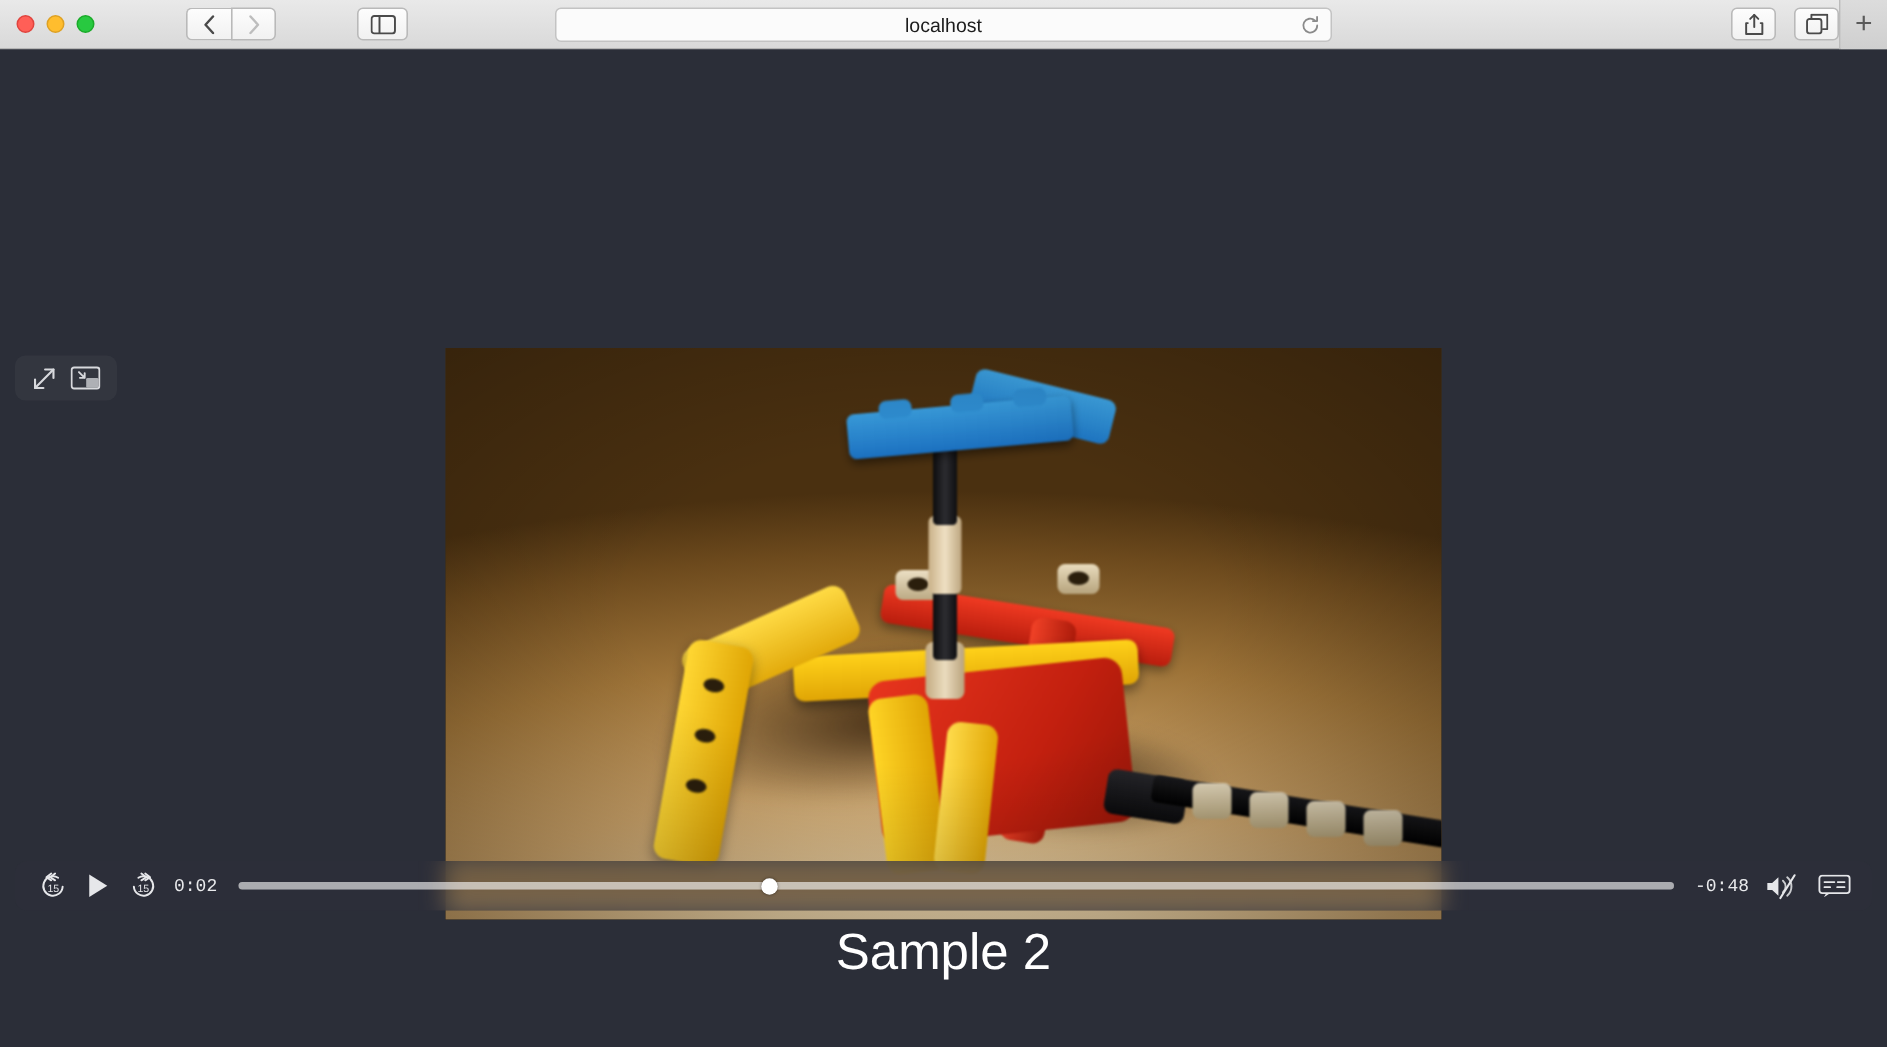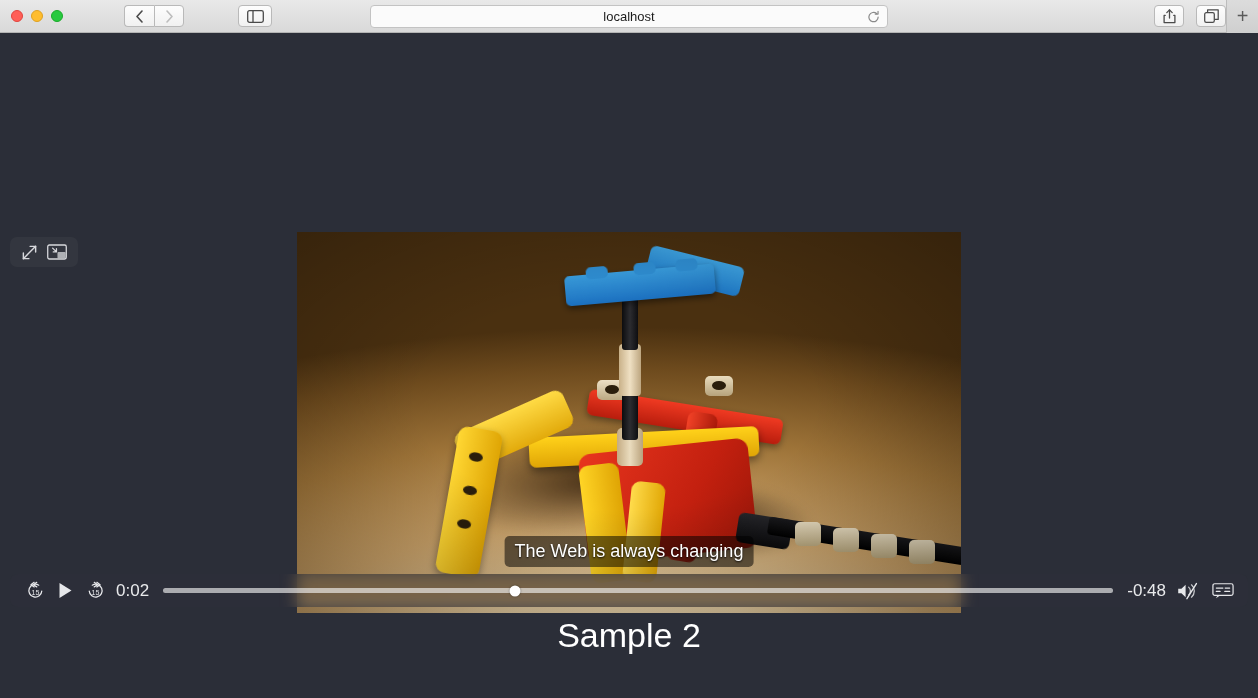--- a/index.html
+++ b/index.html
@@ -238,22 +238,22 @@
     display: flex; align-items: center; width: 100%;
   }
   .ctrl-btn {
     display: flex; align-items: center; justify-content: center;
     color: #e6e7ea;
     width: 26px; height: 26px;
     flex: none;
   }
   .ctrl-btn.play { width: 22px; margin: 0 6px; }
   .time {
-    color: #e9eaec; font-size: 17px;
-    padding: 0 8px; flex: none; font-variant-numeric: tabular-nums;
+    color: #e9eaec; font-size: 12px;
+    padding: 0 8px; flex: none; font-variant-numeric: tabular-nums; font-family: Liberation Mono, monospace;
   }
   .scrubber {
     position: relative; flex: 1 1 auto; height: 5px;
     margin: 0 6px;
   }
   .track {
     position: absolute; left:0; right:0; top: 0; height: 5px;
     border-radius: 3px;
     background: rgba(255,255,255,0.45);
   }
@@ -398,21 +398,20 @@
     <div class="lego shaft-black"></div>
     <div class="lego blue-bar2"></div>
     <div class="lego blue-bar">
       <span class="blue-stud" style="position:absolute; left:22px; top:-7px;"></span>
       <span class="blue-stud" style="position:absolute; left:70px; top:-7px;"></span>
       <span class="blue-stud" style="position:absolute; left:112px; top:-7px;"></span>
     </div>
 
     <div class="vignette"></div>
 
-    <div class="caption">The Web is always changing</div>
   </div>
 
   <div class="controls">
     <div class="controls-blur"></div>
 
     <div class="ctrl-inner">
       <span class="ctrl-btn">
         <svg width="19" height="19" viewBox="0 0 20 20" aria-hidden="true">
           <path d="M16.6 10.6 A6.8 6.8 0 1 1 13.4 4.4" fill="none" stroke="currentColor" stroke-width="1.35" stroke-linecap="round"></path>
           <path d="M8.6 1.4 L5.2 4.0 L8.6 6.2" fill="none" stroke="currentColor" stroke-width="1.35" stroke-linecap="round" stroke-linejoin="round"></path>

